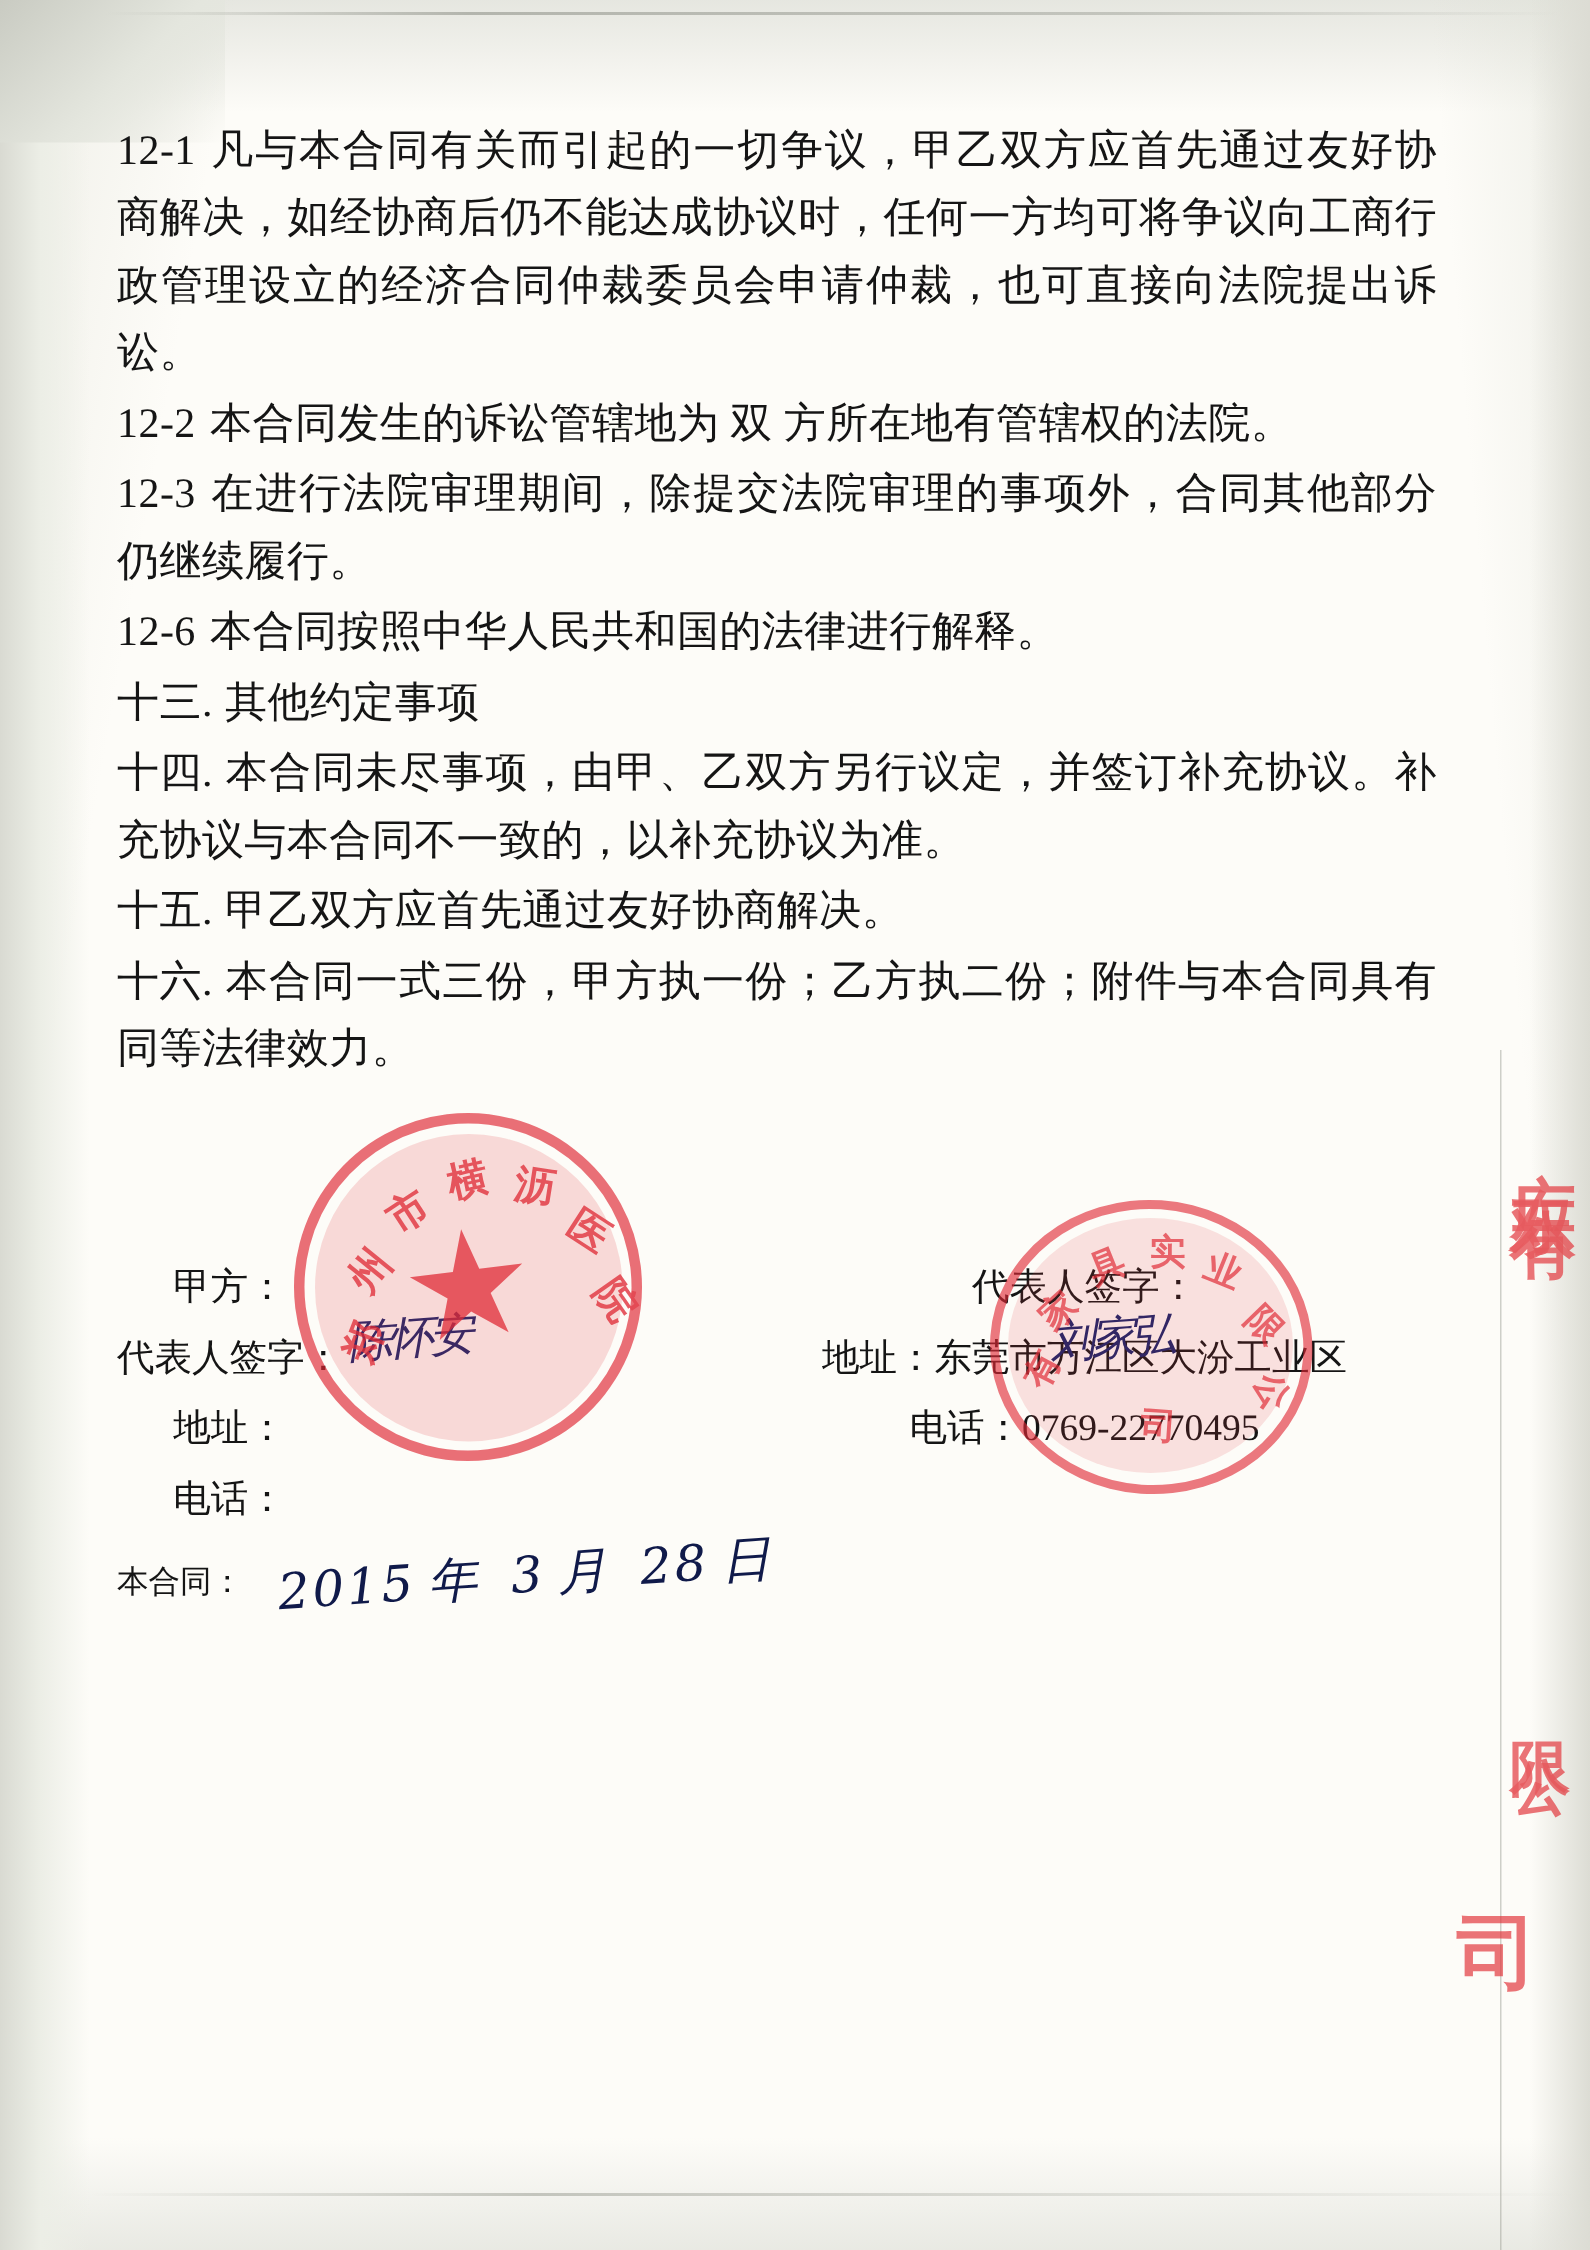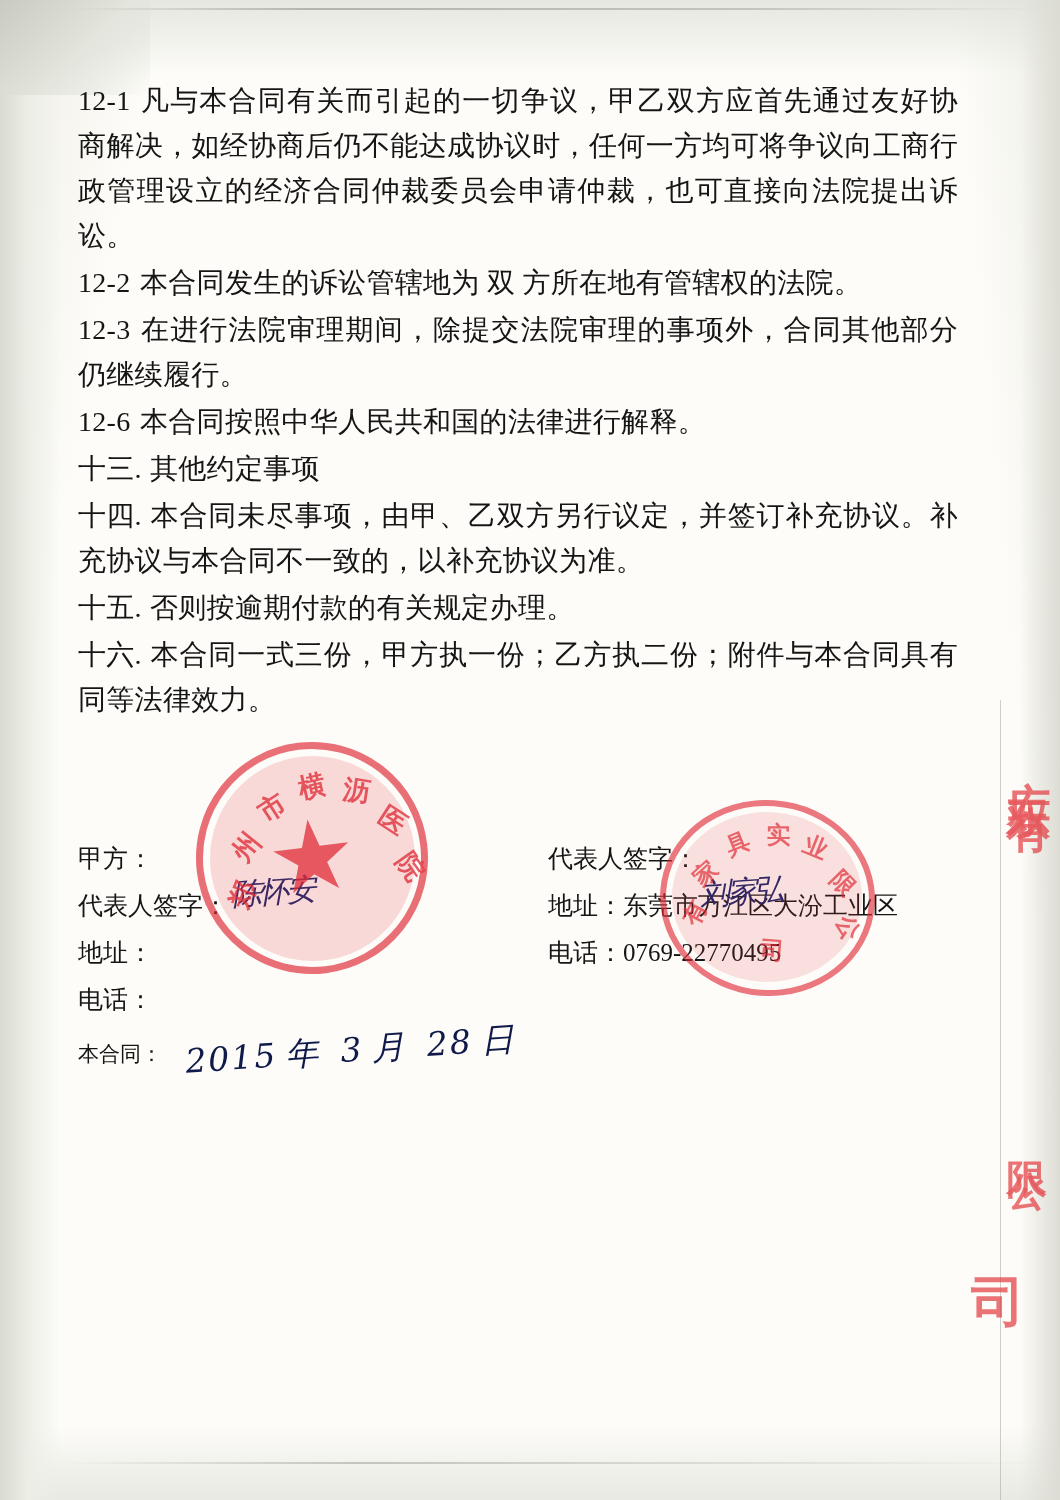--- a/index.html
+++ b/index.html
@@ -101,20 +101,21 @@
     position: absolute;
     left: 0; top: 0;
     width: 1060px; height: 1500px;
     pointer-events: none;
   }
   .sig-col {
     position: absolute;
     font-size: 25px;
     line-height: 47px;
     pointer-events: auto;
+    text-align: center;
   }
   .sig-left { left: 78px; top: 835px; }
   .sig-right { left: 548px; top: 835px; }
   .sig-date {
     position: absolute;
     left: 78px; top: 1040px;
     font-size: 21px;
     pointer-events: auto;
   }
 
@@ -250,21 +251,21 @@
     <p class="para">
       <span class="num-cn">十三.</span><span>其他约定事项</span>
     </p>
 
 
     <p class="para">
       <span class="num-cn">十四.</span><span>本合同未尽事项，由甲、乙双方另行议定，并签订补充协议。补充协议与本合同不一致的，以补充协议为准。</span>
     </p>
 
     <p class="para">
-      <span class="num-cn">十五.</span><span>否则按逾期付款的有关规定办理。</span>
+      <span class="num-cn">十五.</span><span>甲乙双方应首先通过友好协商解决。</span>
     </p>
 
     <p class="para">
       <span class="num-cn">十六.</span><span>本合同一式三份，甲方执一份；乙方执二份；附件与本合同具有同等法律效力。</span>
     </p>
 
   </div>
 
   <div class="sig-area">
 

